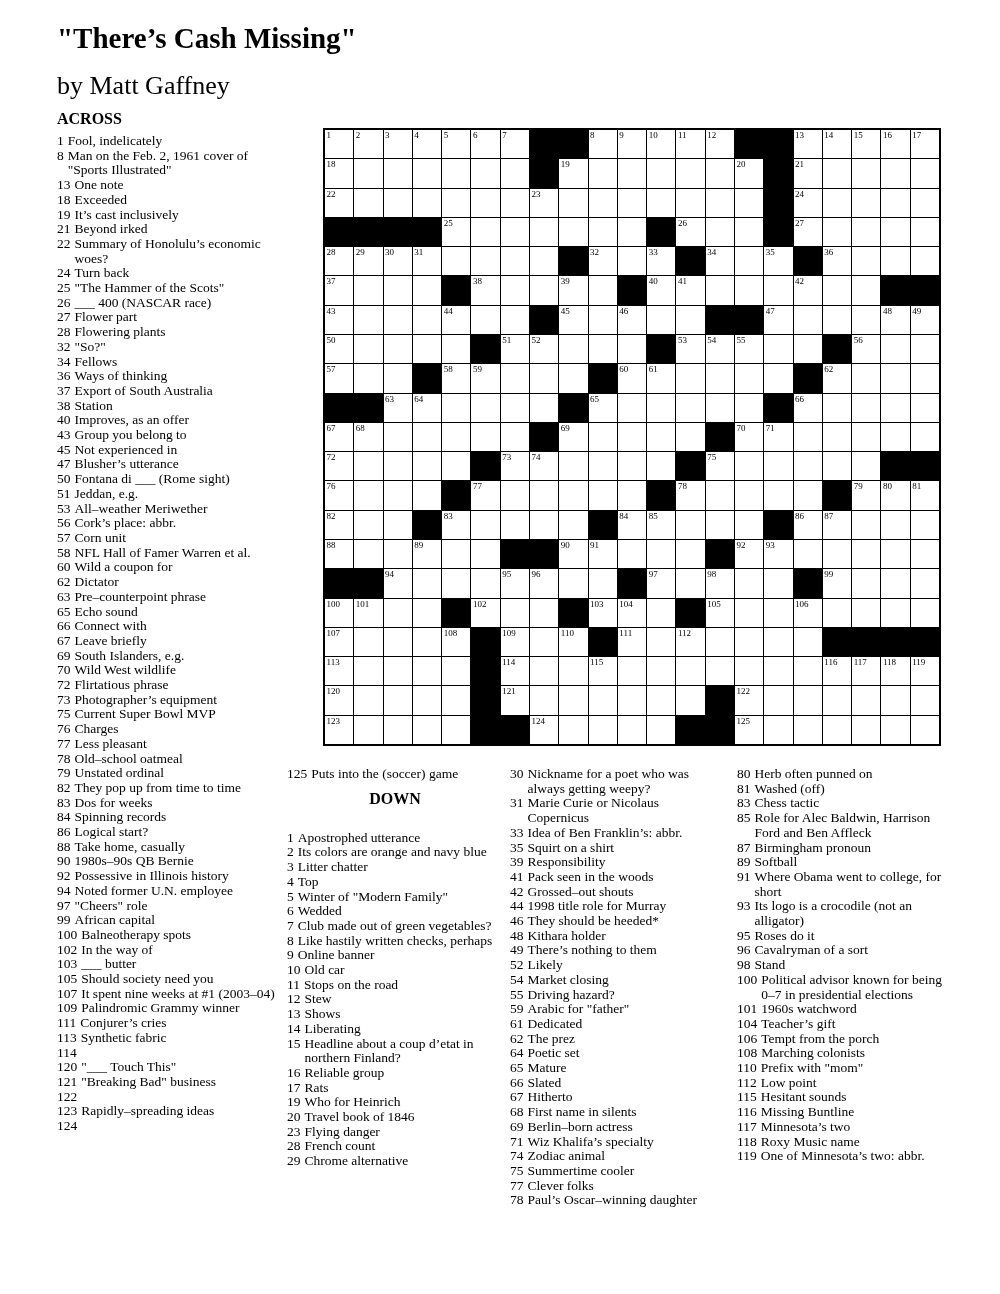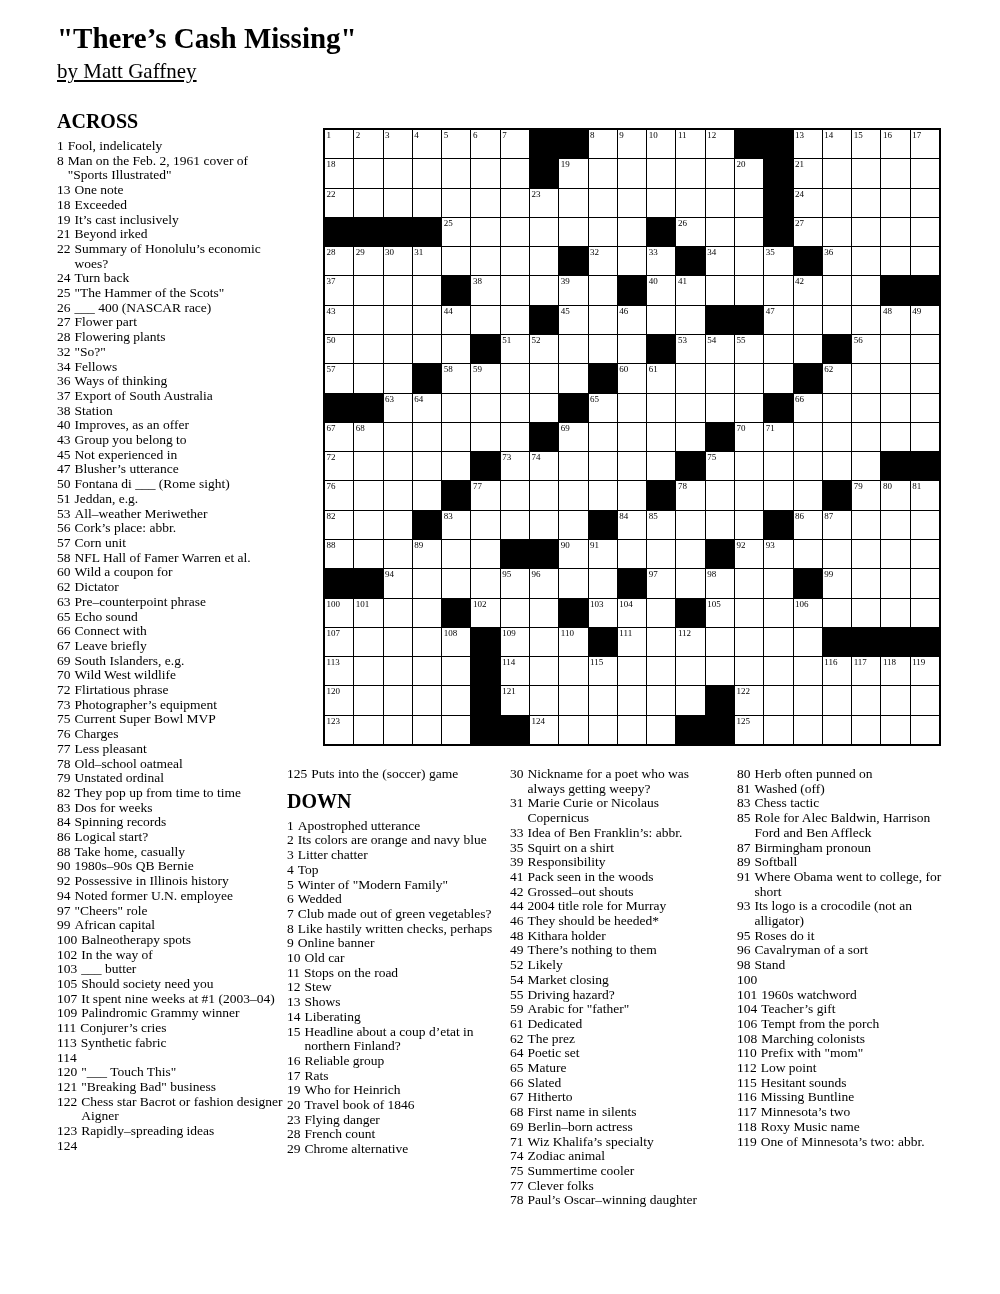--- a/index.html
+++ b/index.html
@@ -1,37 +1,37 @@
 <!DOCTYPE html>
 <html><head>
 <meta charset="utf-8">
 <style>
   html,body{margin:0;padding:0;}
   body{width:1000px;height:1294px;background:#fff;position:relative;
        font-family:"Liberation Serif","DejaVu Serif",serif;color:#000;overflow:hidden;}
   .page{position:absolute;inset:0;}
   .titleblock{position:absolute;left:57px;top:22px;}
   h1.title{font-size:29px;font-weight:bold;margin:0;line-height:1.15;}
-  .byline{font-size:21px;margin-top:4px;text-decoration:underline;}
-  .heading{font-size:20px;font-weight:bold;margin:0 0 6px 0;}
+  .byline{font-size:26px;margin-top:16px;}
+  .heading{font-size:16px;font-weight:bold;margin:0 0 6px 0;}
   .across-col{position:absolute;left:57px;top:110px;width:229px;}
   .cluelist{list-style:none;margin:0;padding:0;font-size:13.5px;line-height:14.7px;}
   .clue{display:flex;}
   .clue .num{white-space:pre;margin-right:4px;}
   .clue .txt{flex:1;}
   .grid{position:absolute;left:323px;top:128px;width:618px;height:618px;
         box-sizing:border-box;border:2px solid #000;background:#000;
         display:grid;grid-template-columns:repeat(21,1fr);grid-template-rows:repeat(21,1fr);
         grid-gap:1px;}
   .cell{background:#fff;position:relative;}
   .cell.b{background:#000;}
   .cell .cn{position:absolute;top:0px;left:1.5px;font-size:9px;line-height:10px;
             font-family:"Liberation Serif","DejaVu Serif",serif;}
   .bcol{position:absolute;top:767px;}
-  .bcol .heading{margin:8px 0 6px 0;}
+  .bcol .heading{margin:8px 0 23px 0;text-align:center;}
   .c2{left:287px;width:216px;}
   .c3{left:510px;width:213px;}
   .c4{left:737px;width:210px;}
 </style>
 </head>
 <body>
 
 <div class="page">
 
   <div class="titleblock">
@@ -288,21 +288,20 @@
         <li class="clue">
           <span class="num">120</span>
           <span class="txt">"___ Touch This"</span>
         </li>
         <li class="clue">
           <span class="num">121</span>
           <span class="txt">"Breaking Bad" business</span>
         </li>
         <li class="clue">
           <span class="num">122</span>
-          <span class="txt">Chess star Bacrot or fashion designer Aigner</span>
         </li>
         <li class="clue">
           <span class="num">123</span>
           <span class="txt">Rapidly–spreading ideas</span>
         </li>
         <li class="clue">
           <span class="num">124</span>
         </li>
       </ol>
   </section>
@@ -1126,21 +1125,21 @@
         <li class="clue">
           <span class="num">41</span>
           <span class="txt">Pack seen in the woods</span>
         </li>
         <li class="clue">
           <span class="num">42</span>
           <span class="txt">Grossed–out shouts</span>
         </li>
         <li class="clue">
           <span class="num">44</span>
-          <span class="txt">2004 title role for Murray</span>
+          <span class="txt">1998 title role for Murray</span>
         </li>
         <li class="clue">
           <span class="num">46</span>
           <span class="txt">They should be heeded*</span>
         </li>
         <li class="clue">
           <span class="num">48</span>
           <span class="txt">Kithara holder</span>
         </li>
         <li class="clue">
@@ -1259,20 +1258,21 @@
         <li class="clue">
           <span class="num">96</span>
           <span class="txt">Cavalryman of a sort</span>
         </li>
         <li class="clue">
           <span class="num">98</span>
           <span class="txt">Stand</span>
         </li>
         <li class="clue">
           <span class="num">100</span>
+          <span class="txt">Political advisor known for being 0–7 in presidential elections</span>
         </li>
         <li class="clue">
           <span class="num">101</span>
           <span class="txt">1960s watchword</span>
         </li>
         <li class="clue">
           <span class="num">104</span>
           <span class="txt">Teacher’s gift</span>
         </li>
         <li class="clue">

